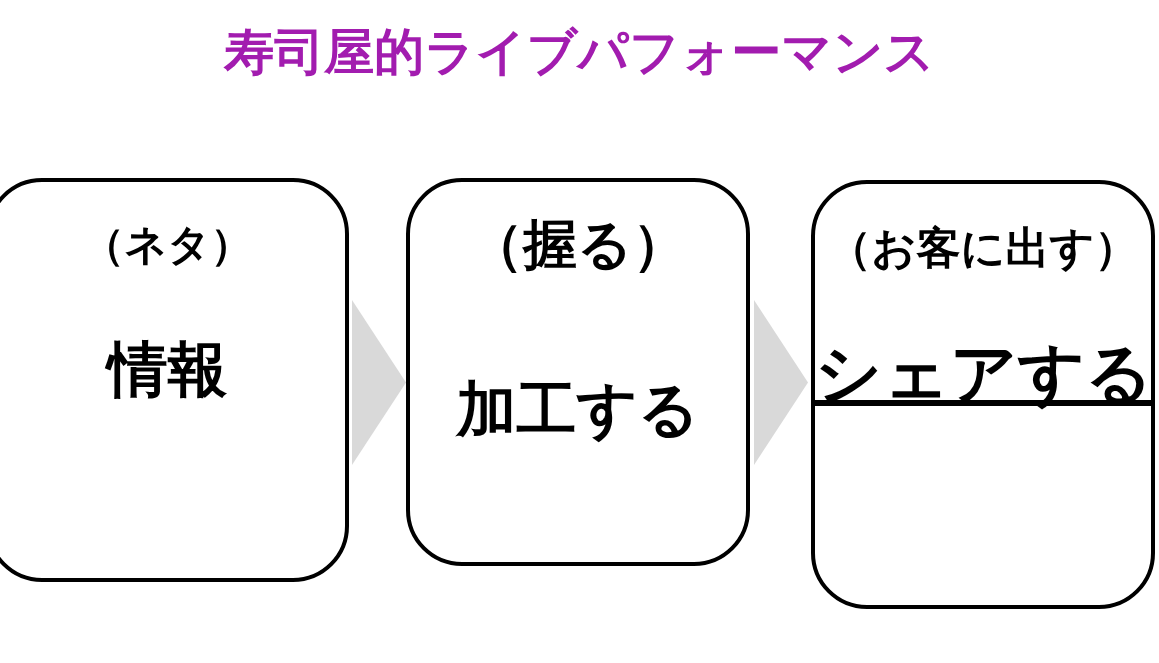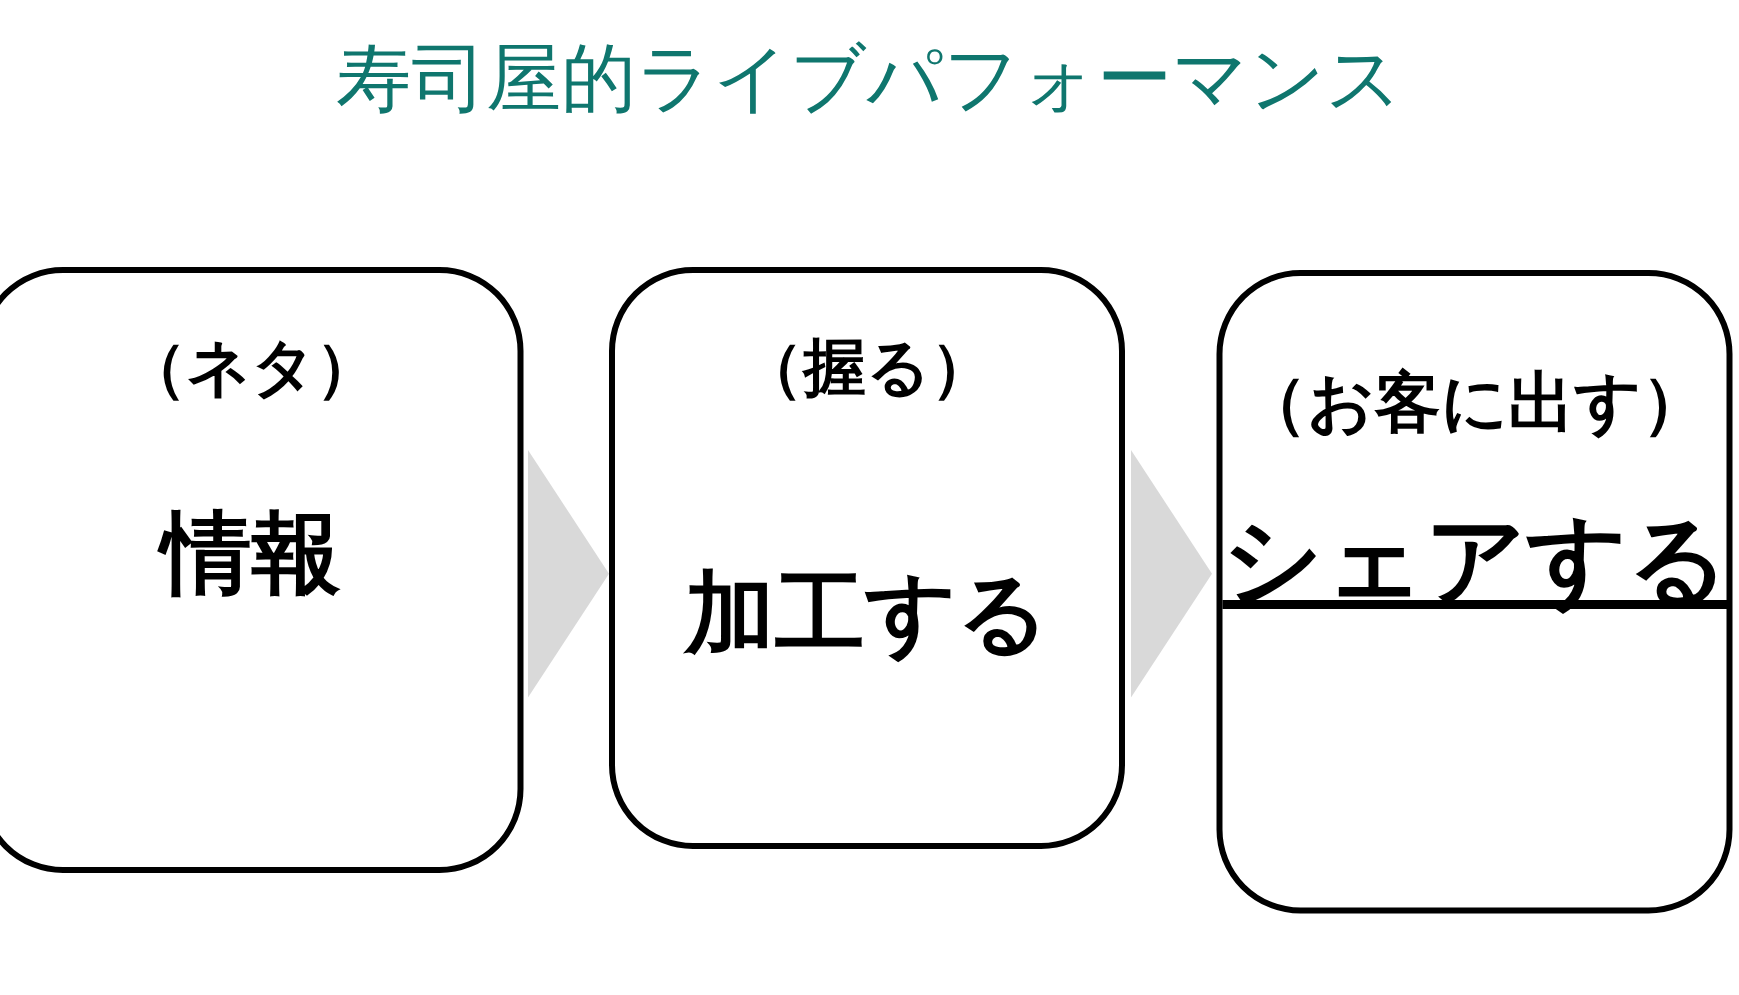--- a/index.html
+++ b/index.html
@@ -20,22 +20,22 @@
 
   
   #title {
     position: absolute;
     left: 0;
     top: 22px;
     width: 1159px;
     text-align: center;
     font-size: 50px;
     line-height: 60px;
-    font-weight: normal;
-    color: #0f766e;
+    font-weight: bold;
+    color: #a21caf;
     letter-spacing: 0px;
     white-space: nowrap;
   }
 
   
   .proc-box {
     position: absolute;
     box-sizing: border-box;
     background: #ffffff;
     border: 4px solid #000000;
@@ -75,24 +75,24 @@
     width: 100%;
     text-align: center;
     font-weight: bold;
     color: #000000;
     white-space: nowrap;
   }
 
   #box-1 .box-sub { top: 38px;  font-size: 42px; line-height: 50px; }
   #box-1 .box-main{ top: 152px; font-size: 60px; line-height: 70px; }
 
-  #box-2 .box-sub { top: 38px;  font-size: 42px; line-height: 50px; }
+  #box-2 .box-sub { top: 38px;  font-size: 54px; line-height: 50px; }
   #box-2 .box-main{ top: 152px; font-size: 60px; line-height: 70px; margin-top: 40px; }
 
-  #box-3 .box-sub { top: 38px;  font-size: 44px; line-height: 52px; margin-top: 21px; }
+  #box-3 .box-sub { top: 38px;  font-size: 44px; line-height: 52px; }
   #box-3 .box-main{ top: 152px; font-size: 66px; line-height: 76px; text-decoration: underline; }
 
   
   .arrow {
     position: absolute;
     top: 300px;
     width: 54px;
     height: 165px;
   }
   #arrow-1 { left: 352px; }

